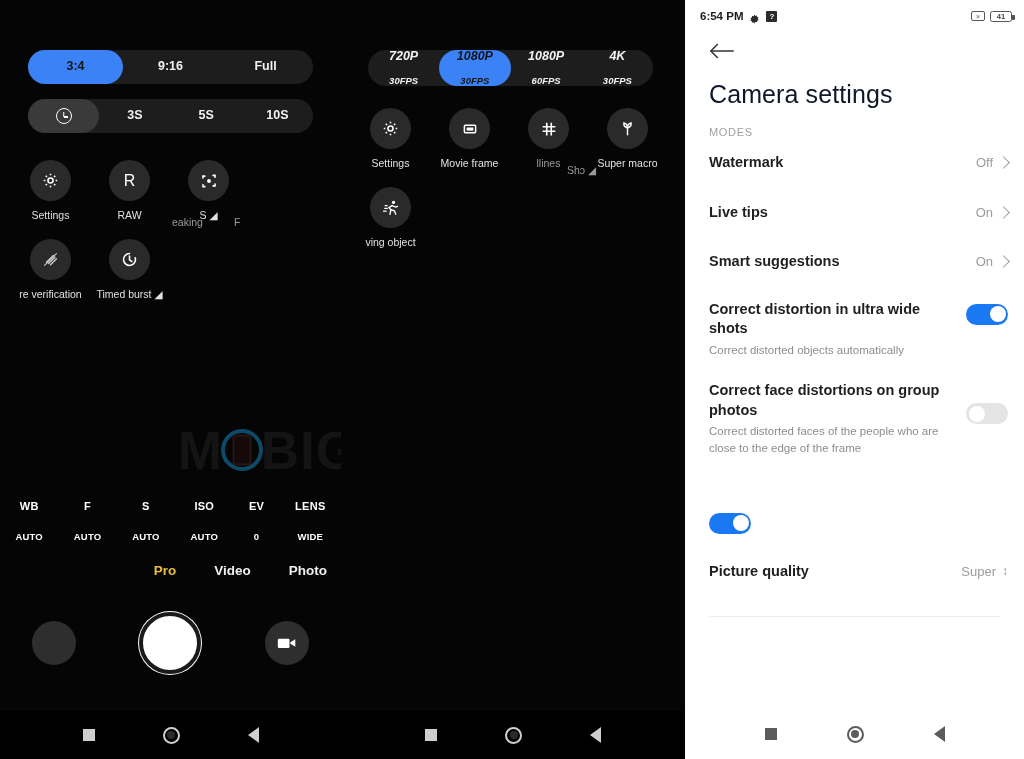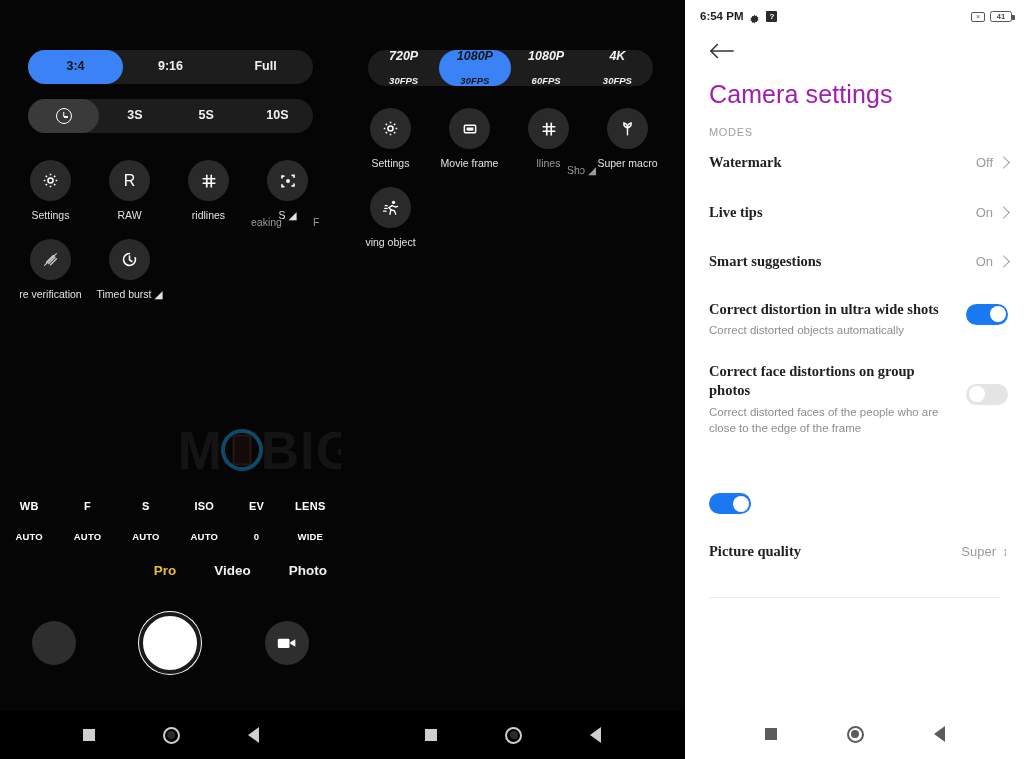--- a/index.html
+++ b/index.html
@@ -91,37 +91,37 @@
 
   
   #panel3 { width:339px; height:759px; background:#fff; position:relative; overflow:hidden; }
   .statusbar { height:28px; display:flex; align-items:center; justify-content:space-between;
                padding:4px 12px 0 15px; }
   .sb-left { display:flex; align-items:center; gap:6px; }
   .sb-time { font-size:11.5px; font-weight:bold; color:#1d1d1d; }
   .sb-gear { width:11px; height:11px; }
   .sb-sq { width:11px; height:11px; background:#2b2b2b; color:#fff; font-size:8px; font-weight:bold;
            display:flex; align-items:center; justify-content:center; border-radius:1px; }
-  .sb-right { display:flex; align-items:flex-end; gap:5px; }
+  .sb-right { display:flex; align-items:center; gap:5px; }
   .sb-mute { width:14px; height:10px; border:1.2px solid #555; border-radius:2px; position:relative;
              font-size:7px; color:#555; display:flex; align-items:center; justify-content:center; }
   .sb-batt { width:22px; height:11px; border:1.2px solid #555; border-radius:2.5px; position:relative;
              display:flex; align-items:center; justify-content:center; font-size:7.5px; color:#444; font-weight:bold; }
   .sb-batt::after{ content:""; position:absolute; right:-3.5px; top:3px; width:2.5px; height:5px;
                    background:#555; border-radius:0 1px 1px 0; }
 
   .back-row { padding:14px 0 0 24px; }
   .back-arrow { width:26px; height:18px; }
 
-  .page-title { font-size:25px; color:#a21caf; font-weight:400; padding:16px 0 0 24px; letter-spacing:.1px; }
+  .page-title { font-size:25px; color:#0f172a; font-weight:400; padding:16px 0 0 24px; letter-spacing:.1px; }
   .section-hdr { font-size:11px; color:#9e9e9e; letter-spacing:.7px; padding:17px 0 0 24px; }
 
   .srow { display:flex; align-items:flex-start; padding:15px 16px 15px 24px; min-height:46px; }
   .srow-txt { flex:1; padding-right:14px; }
-  .srow-title { font-size:14.5px; color:#1f1f1f; font-weight:bold; line-height:1.35;font-family:Liberation Serif, serif; }
+  .srow-title { font-size:14.5px; color:#1f1f1f; font-weight:bold; line-height:1.35; }
   .srow-sub { font-size:11.5px; color:#8d8d8d; line-height:1.42; margin-top:3px; }
   .srow-right { display:flex; align-items:center; gap:6px; padding-top:2px; }
   .srow-val { font-size:13px; color:#9b9b9b; }
   .chev { width:9px; height:9px; border-top:1.4px solid #9b9b9b; border-right:1.4px solid #9b9b9b;
           transform:rotate(45deg); }
   .updown { font-size:12px; color:#9b9b9b; line-height:1; }
 
   .toggle { width:42px; height:21px; border-radius:11px; position:relative; flex:none; margin-top:4px; }
   .toggle .knob { position:absolute; top:2.5px; width:16px; height:16px; border-radius:50%; background:#fff; }
   .toggle.on { background:#1a78f2; }
@@ -190,28 +190,20 @@
         <div class="icon-lab">Settings</div>
       </div>
 
       <div class="icon-cell">
         <div class="icon-circ">
           <span style="font-size:16px;font-weight:400;font-family:'Liberation Sans',sans-serif;">R</span>
         </div>
         <div class="icon-lab">RAW</div>
       </div>
 
-      <div class="icon-cell">
-        <div class="icon-circ">
-          <svg width="18" height="18" viewBox="0 0 24 24" fill="none" stroke="#fff" stroke-width="2.2">
-            <path d="M9 3.5v17 M15 3.5v17 M3.5 9h17 M3.5 15h17"></path>
-          </svg>
-        </div>
-        <div class="icon-lab">ridlines</div>
-      </div>
 
       <div class="icon-cell">
         <div class="icon-circ">
           <svg width="18" height="18" viewBox="0 0 24 24" fill="none" stroke="#fff" stroke-width="2.2" stroke-linecap="round">
             <path d="M4 8V5.5h2.5 M17.5 4.5H20V7 M20 16v2.5h-2.5 M6.5 19.5H4V17"></path>
             <circle cx="12" cy="12" r="2.6" fill="#fff" stroke="none"></circle>
           </svg>
         </div>
         <div class="icon-lab">S ◢</div>
       </div>

